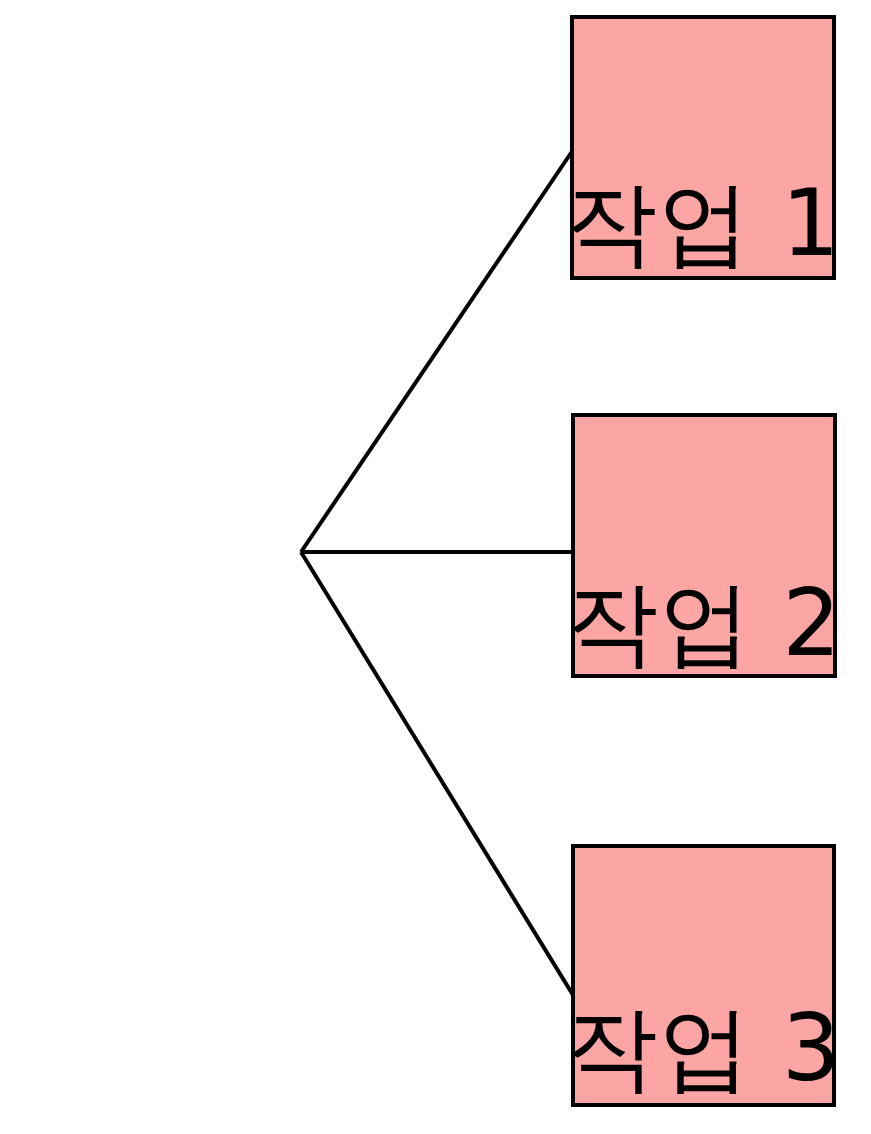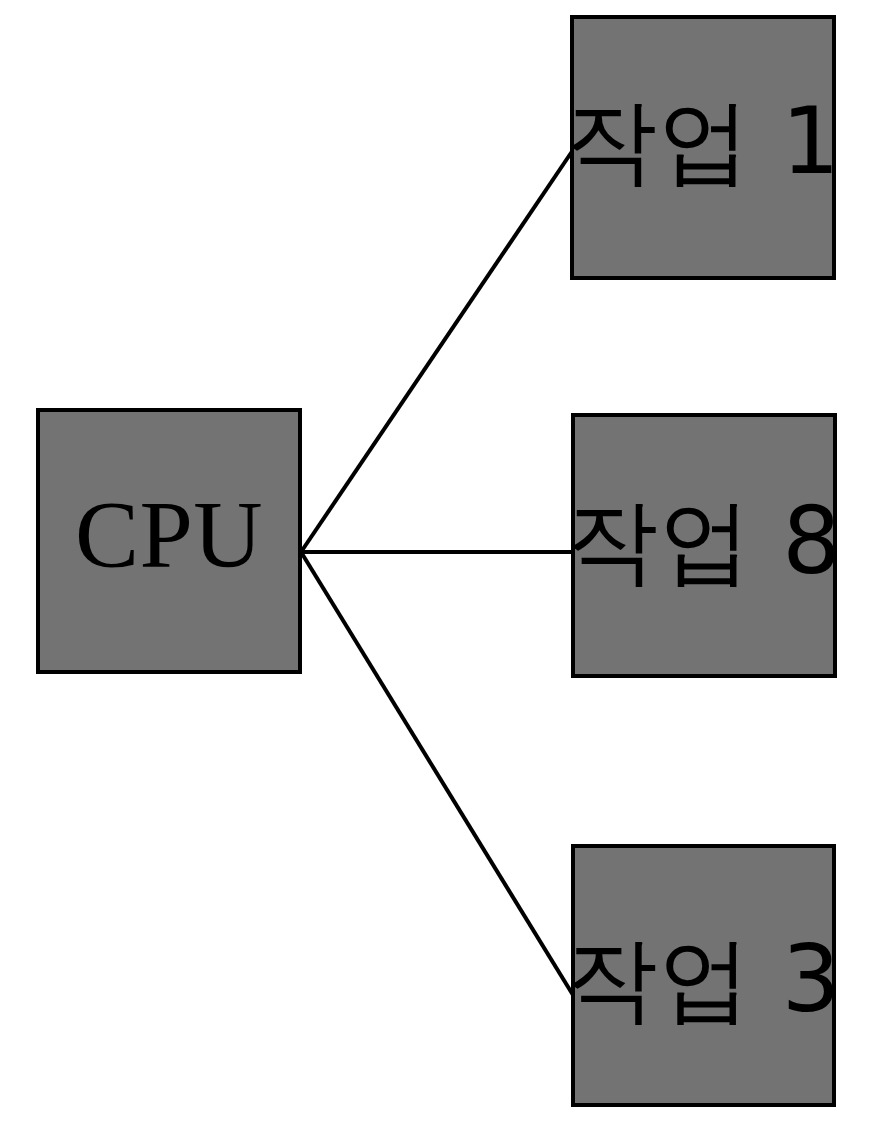--- a/index.html
+++ b/index.html
@@ -20,23 +20,23 @@
     position: absolute;
     left: 0;
     top: 0;
     width: 871px;
     height: 1134px;
   }
   .node {
     position: absolute;
     box-sizing: border-box;
     border: 4px solid #000000;
-    background: #737373;
+    background: #fca5a5;
     display: flex;
-    align-items: center;
+    align-items: flex-end;
     justify-content: center;
   }
   .node-label {
     display: block;
     line-height: 1;
     color: #000000;
     white-space: nowrap;
     user-select: none;
   }
   .label-serif {
@@ -59,29 +59,26 @@
 <body>
 
 <div id="canvas" style="background: rgb(255, 255, 255);">
 
   <svg id="edges" viewBox="0 0 871 1134" width="871" height="1134" xmlns="http://www.w3.org/2000/svg">
     <line x1="301" y1="552" x2="573" y2="150" stroke="#000000" stroke-width="4" stroke-linecap="butt"></line>
     <line x1="301" y1="552" x2="573" y2="552" stroke="#000000" stroke-width="4" stroke-linecap="butt"></line>
     <line x1="301" y1="552" x2="573" y2="995" stroke="#000000" stroke-width="4" stroke-linecap="butt"></line>
   </svg>
 
-  <div class="node" id="node-cpu" style="left: 36px; top: 408px; width: 266px; height: 266px; border-width: 4px; border-color: rgb(0, 0, 0);">
-    <span class="node-label label-serif">CPU</span>
-  </div>
 
   <div class="node" id="node-task-1" style="left: 570px; top: 15px; width: 266px; height: 265px; border-width: 4px; border-color: rgb(0, 0, 0);">
     <span class="node-label label-sans">작업 1</span>
   </div>
 
   <div class="node" id="node-task-2" style="left: 571px; top: 413px; width: 266px; height: 265px; border-width: 4px; border-color: rgb(0, 0, 0);">
-    <span class="node-label label-sans">작업 8</span>
+    <span class="node-label label-sans">작업 2</span>
   </div>
 
   <div class="node" id="node-task-3" style="left: 571px; top: 844px; width: 265px; height: 263px; border-width: 4px; border-color: rgb(0, 0, 0);">
     <span class="node-label label-sans">작업 3</span>
   </div>
 
 </div>
 
 </body></html>

